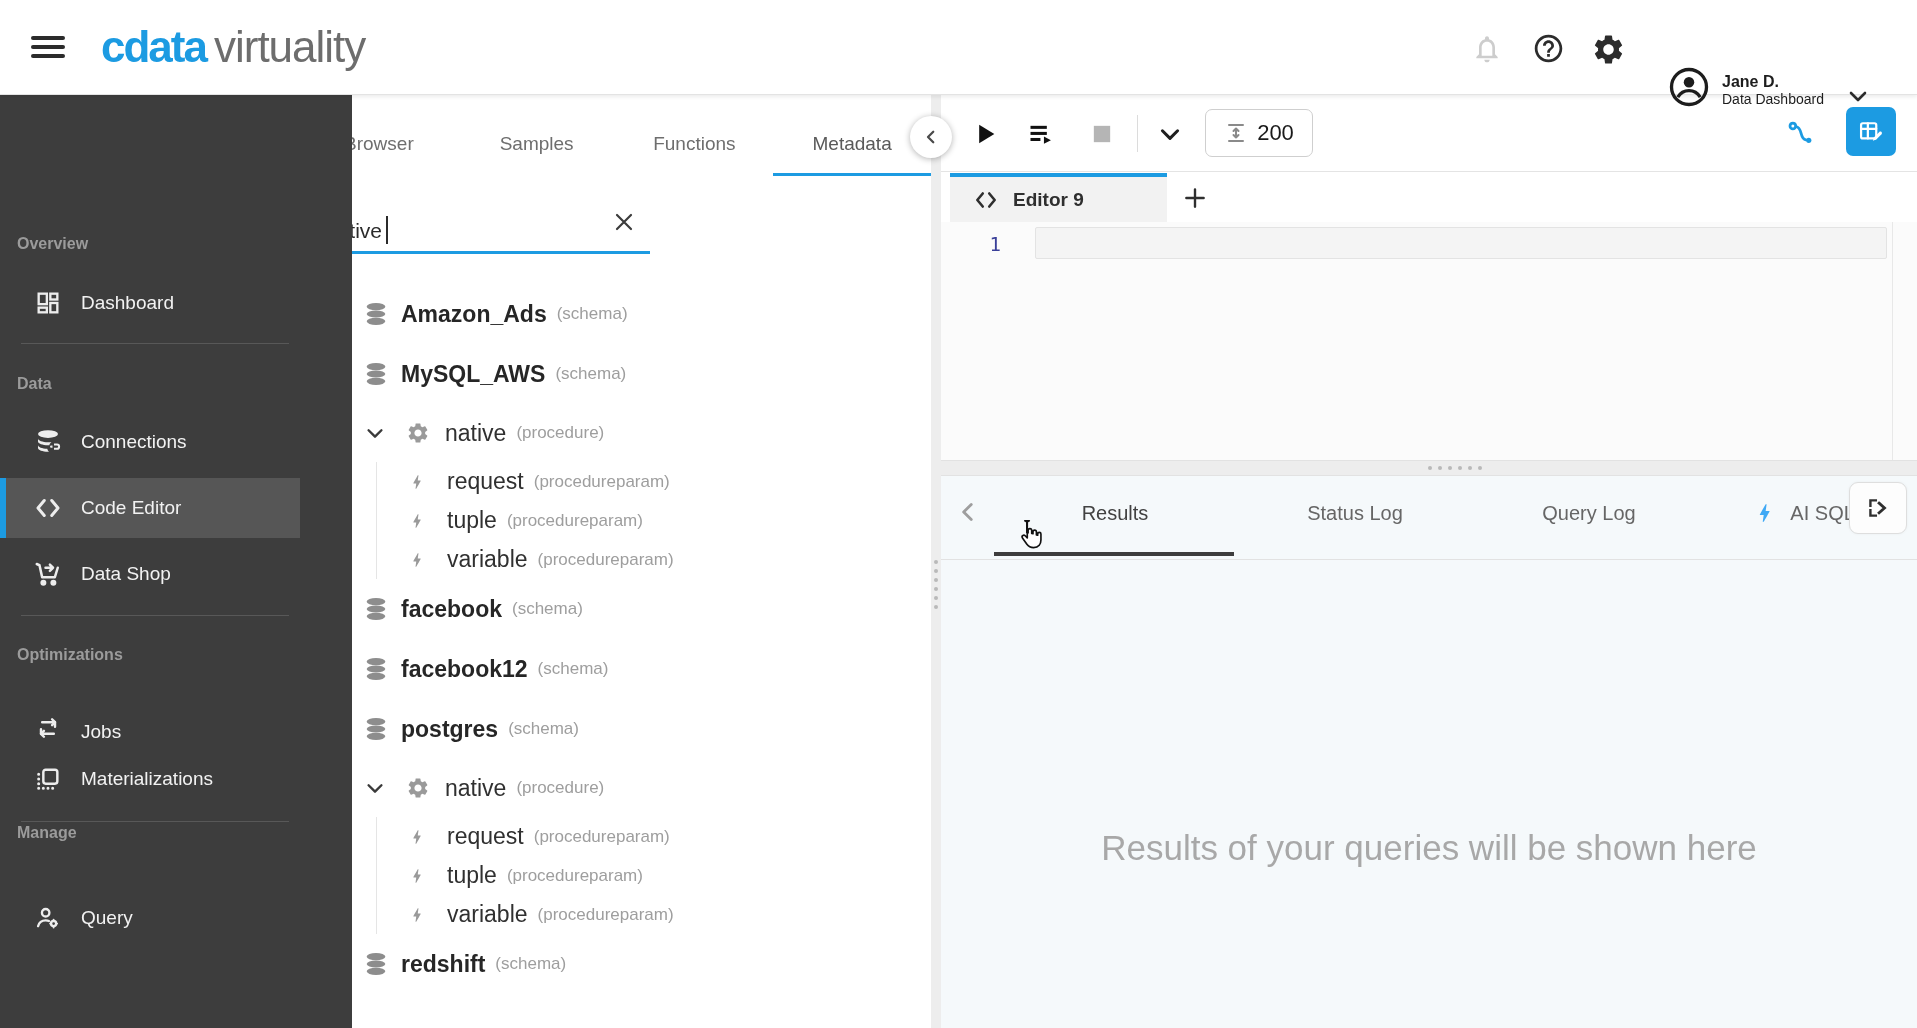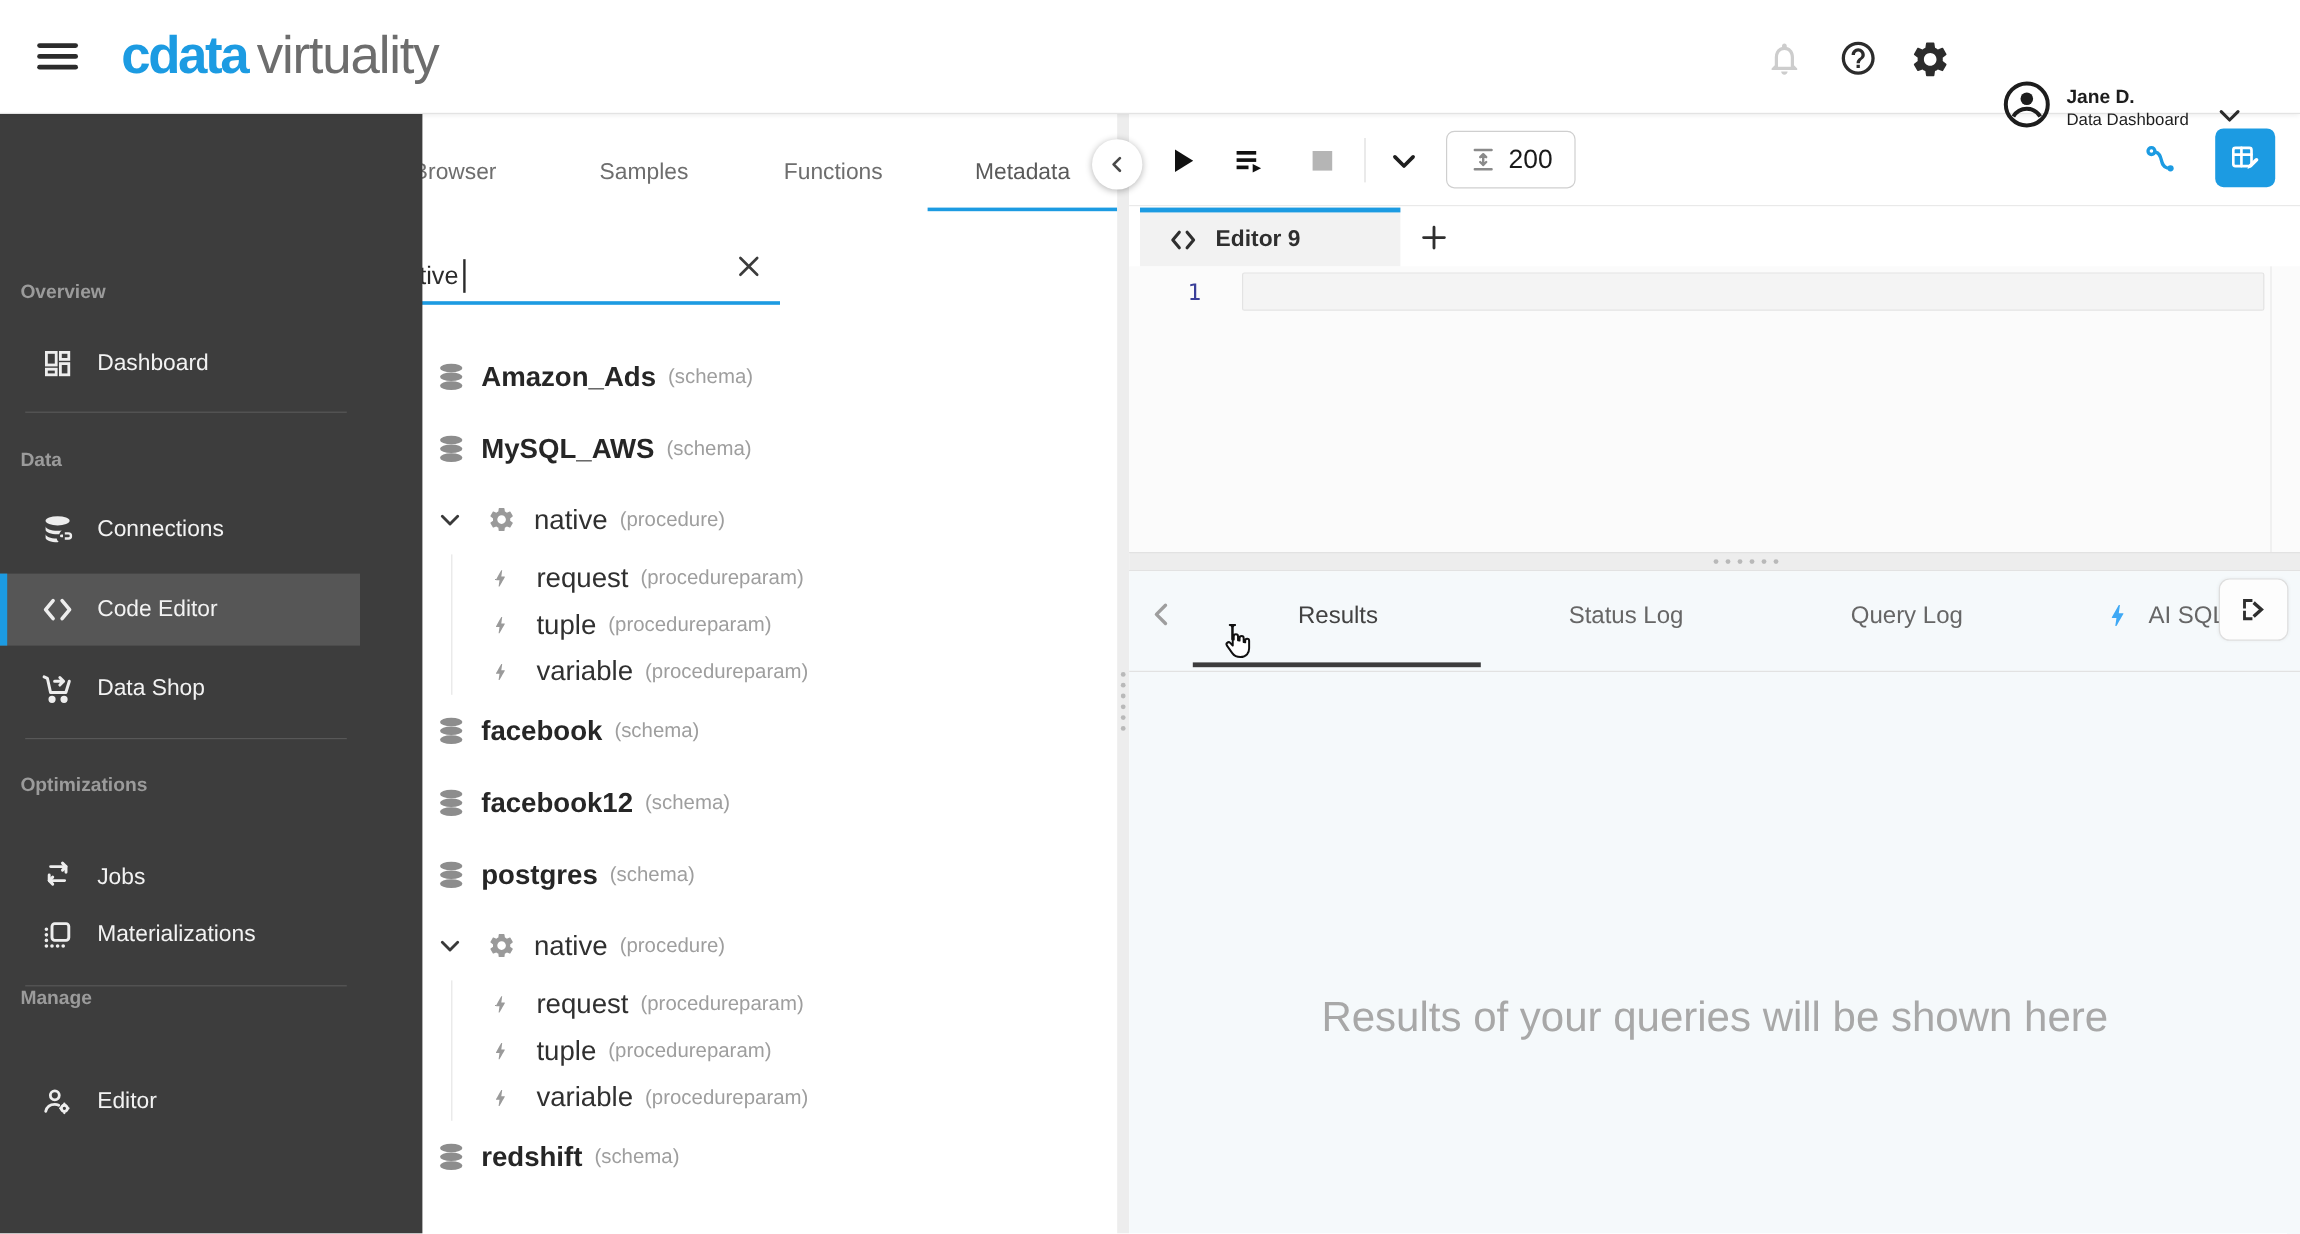--- a/index.html
+++ b/index.html
@@ -240,21 +240,21 @@
     <div class="side-section-label" style="top:729px;">Manage</div>
     <div class="side-item" style="top:793px;">
       <span class="sicon">
         <svg width="28" height="28" viewBox="0 0 24 24" fill="none" stroke="#ededed" stroke-width="2" stroke-linecap="round">
             <circle cx="10" cy="7.5" r="3.2"></circle>
             <path d="M3.5 19c.8-3.2 3.4-5 6.5-5 1 0 2 .2 2.8.6"></path>
             <circle cx="16.8" cy="16.8" r="2.2"></circle>
             <path d="M16.8 13.4v1M16.8 19.2v1M13.8 16.8h1M18.8 16.8h1" stroke-width="1.6"></path>
           </svg>
       </span>
-      <span class="slabel">Editor</span>
+      <span class="slabel">Query</span>
     </div>
   </nav>
 
   <section class="browser-panel">
     <div class="bp-tabs">
       <button class="bp-tab">Browser</button>
       <button class="bp-tab">Samples</button>
       <button class="bp-tab">Functions</button>
       <button class="bp-tab active">Metadata</button>
     </div>

